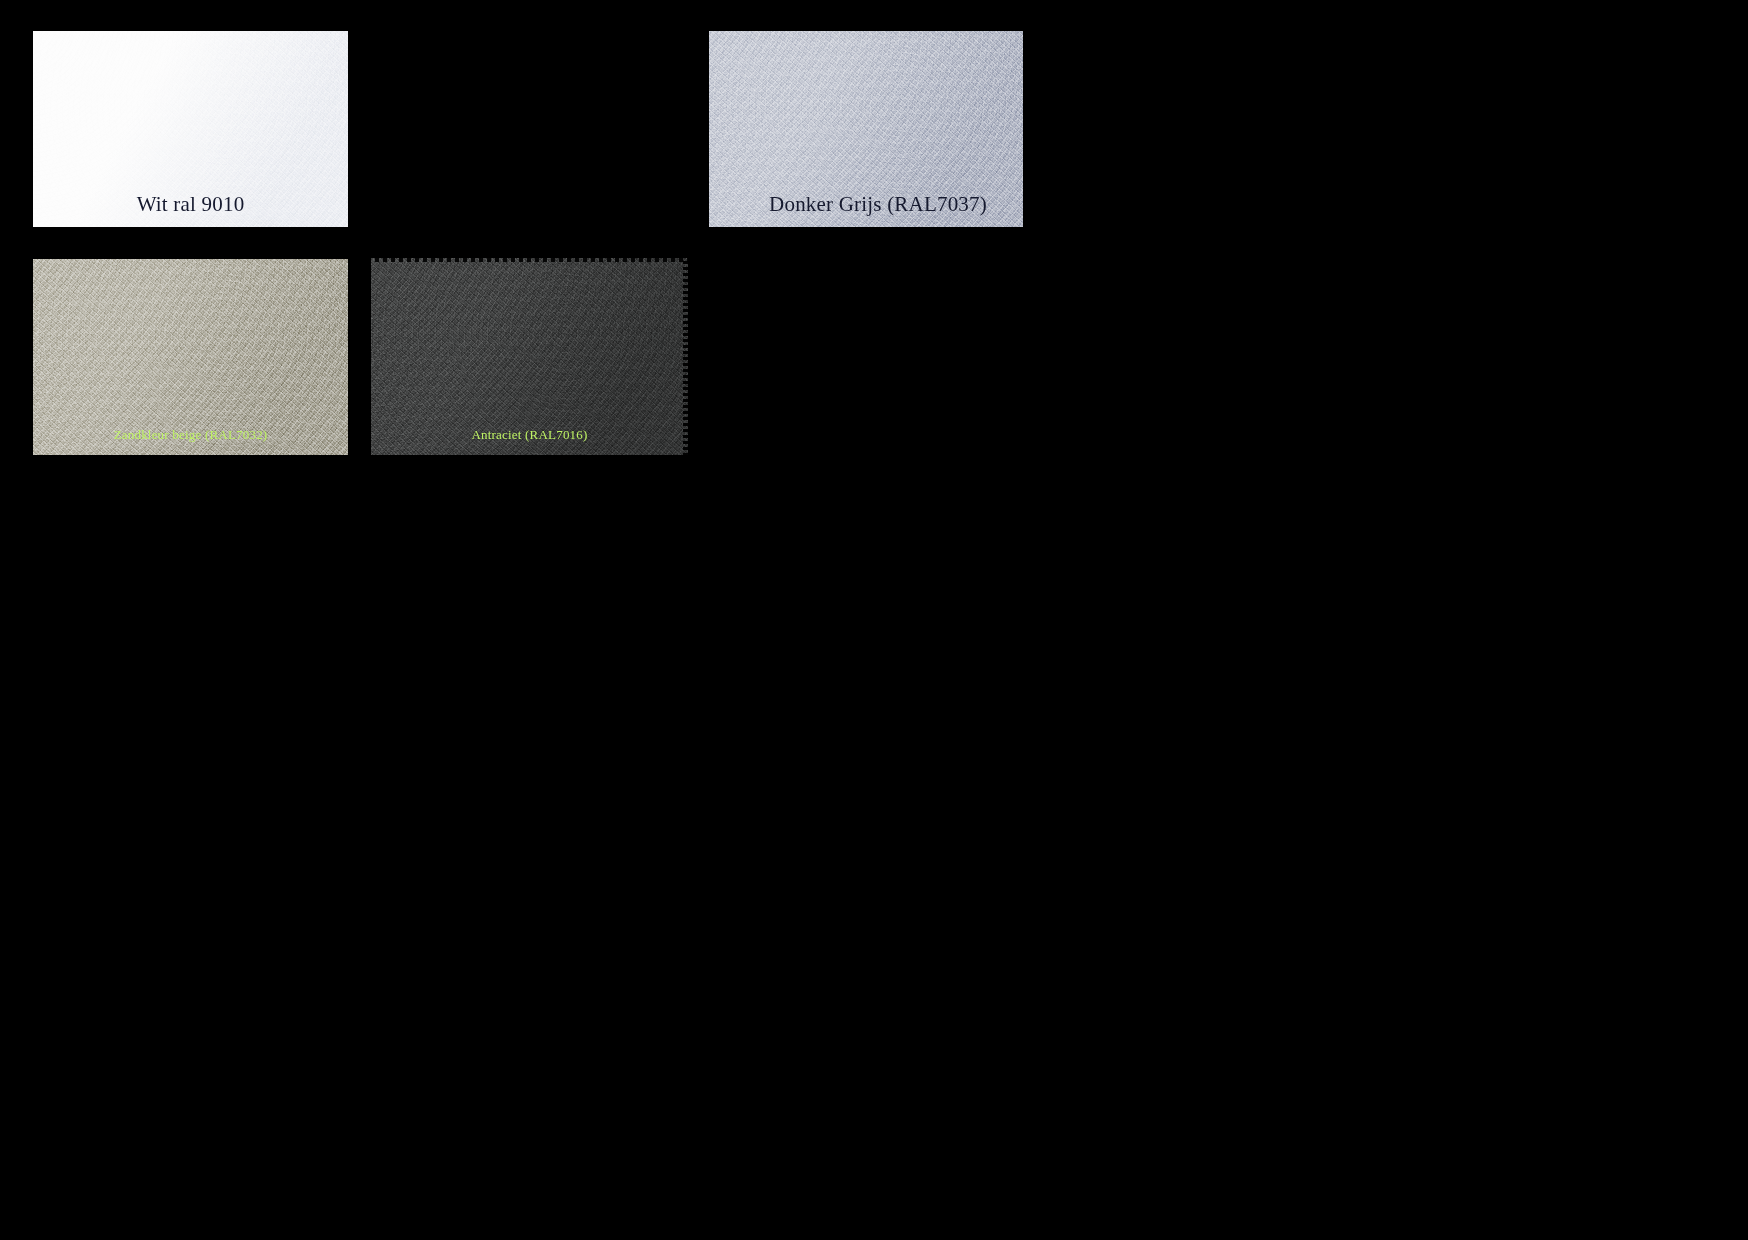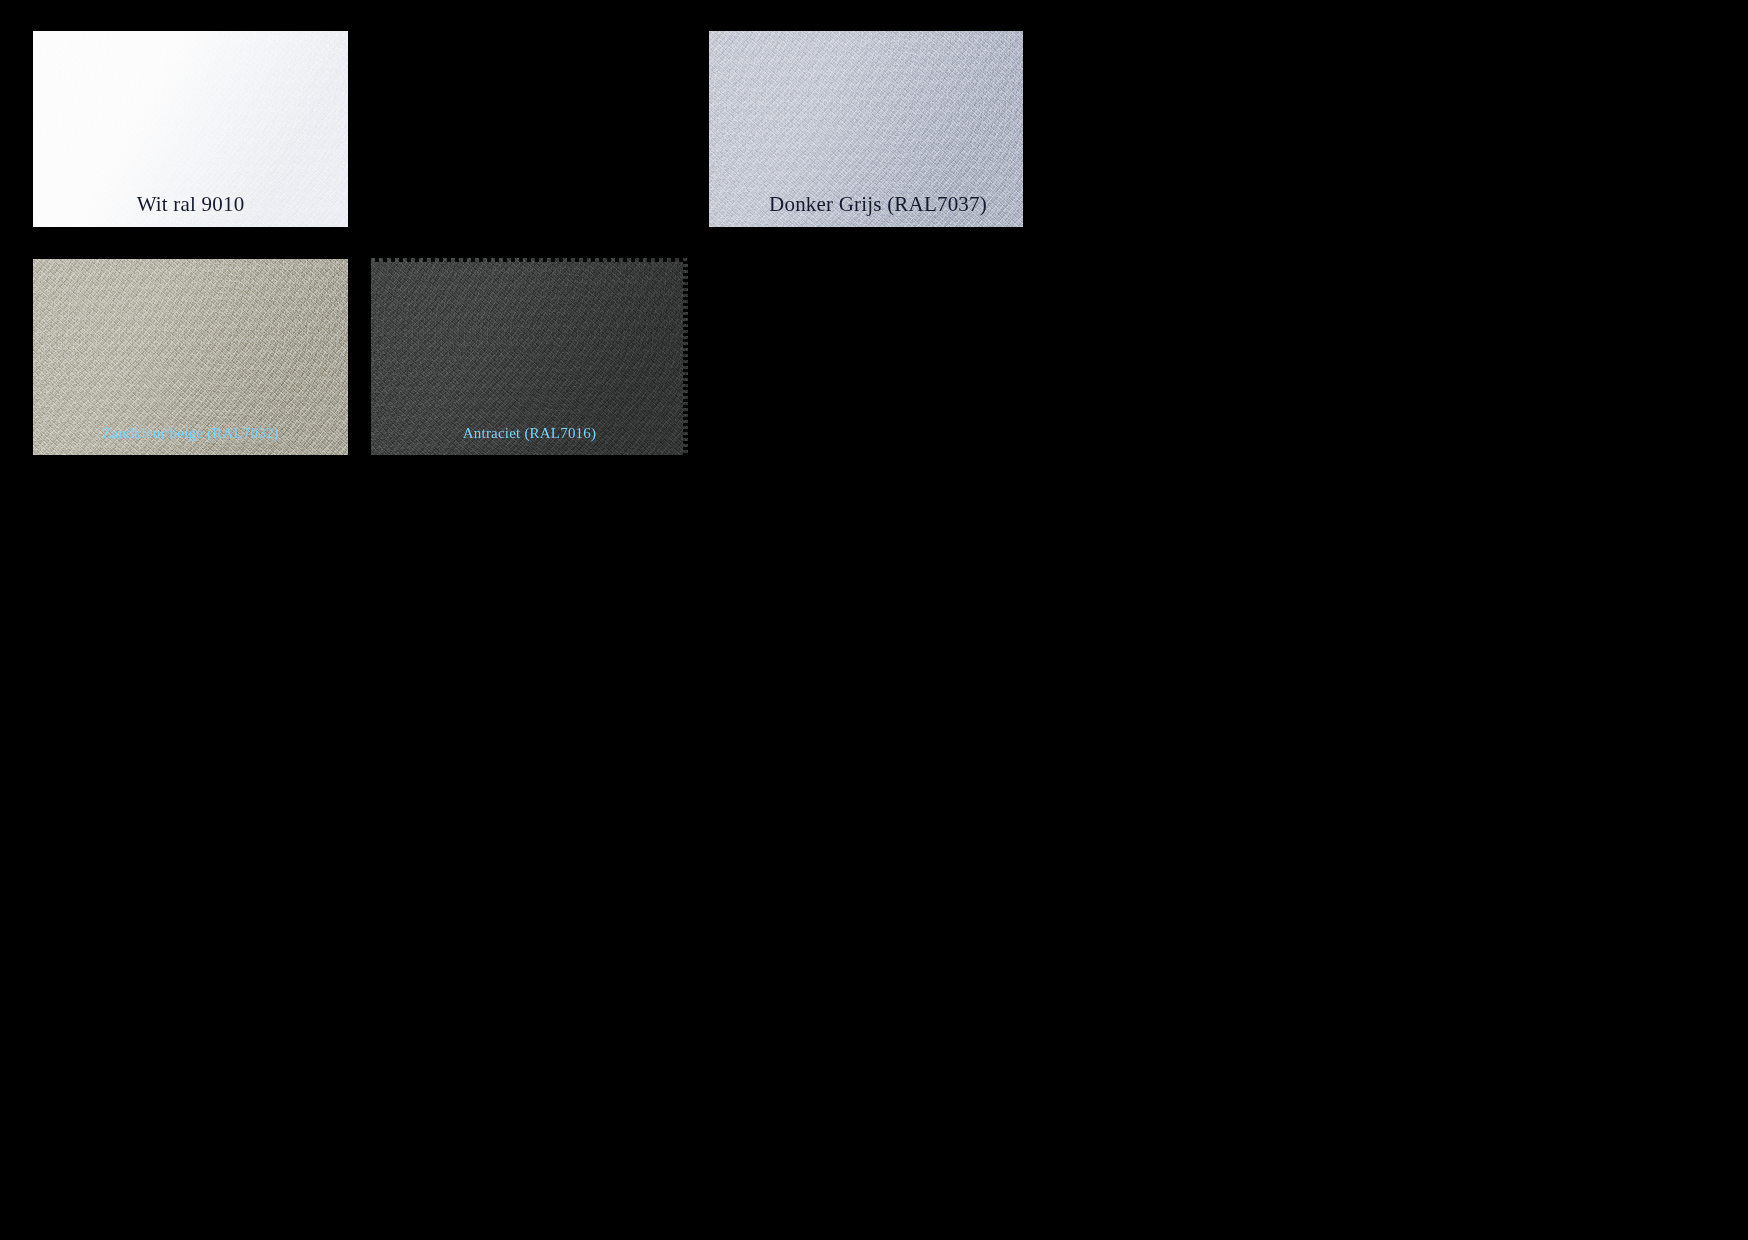--- a/index.html
+++ b/index.html
@@ -127,22 +127,22 @@
   }
 
   
   .label-dark {
     color: #15192e;
     font-size: 21px;
   }
 
   
   .label-light {
-    color: #7dd3fc;
-    font-size: 15px;
+    color: #bef264;
+    font-size: 13px;
   }
 
   
   .ragged-edge {
     position: absolute;
     top: 0;
     bottom: 0;
     right: 0;
     width: 5px;
     pointer-events: none;

